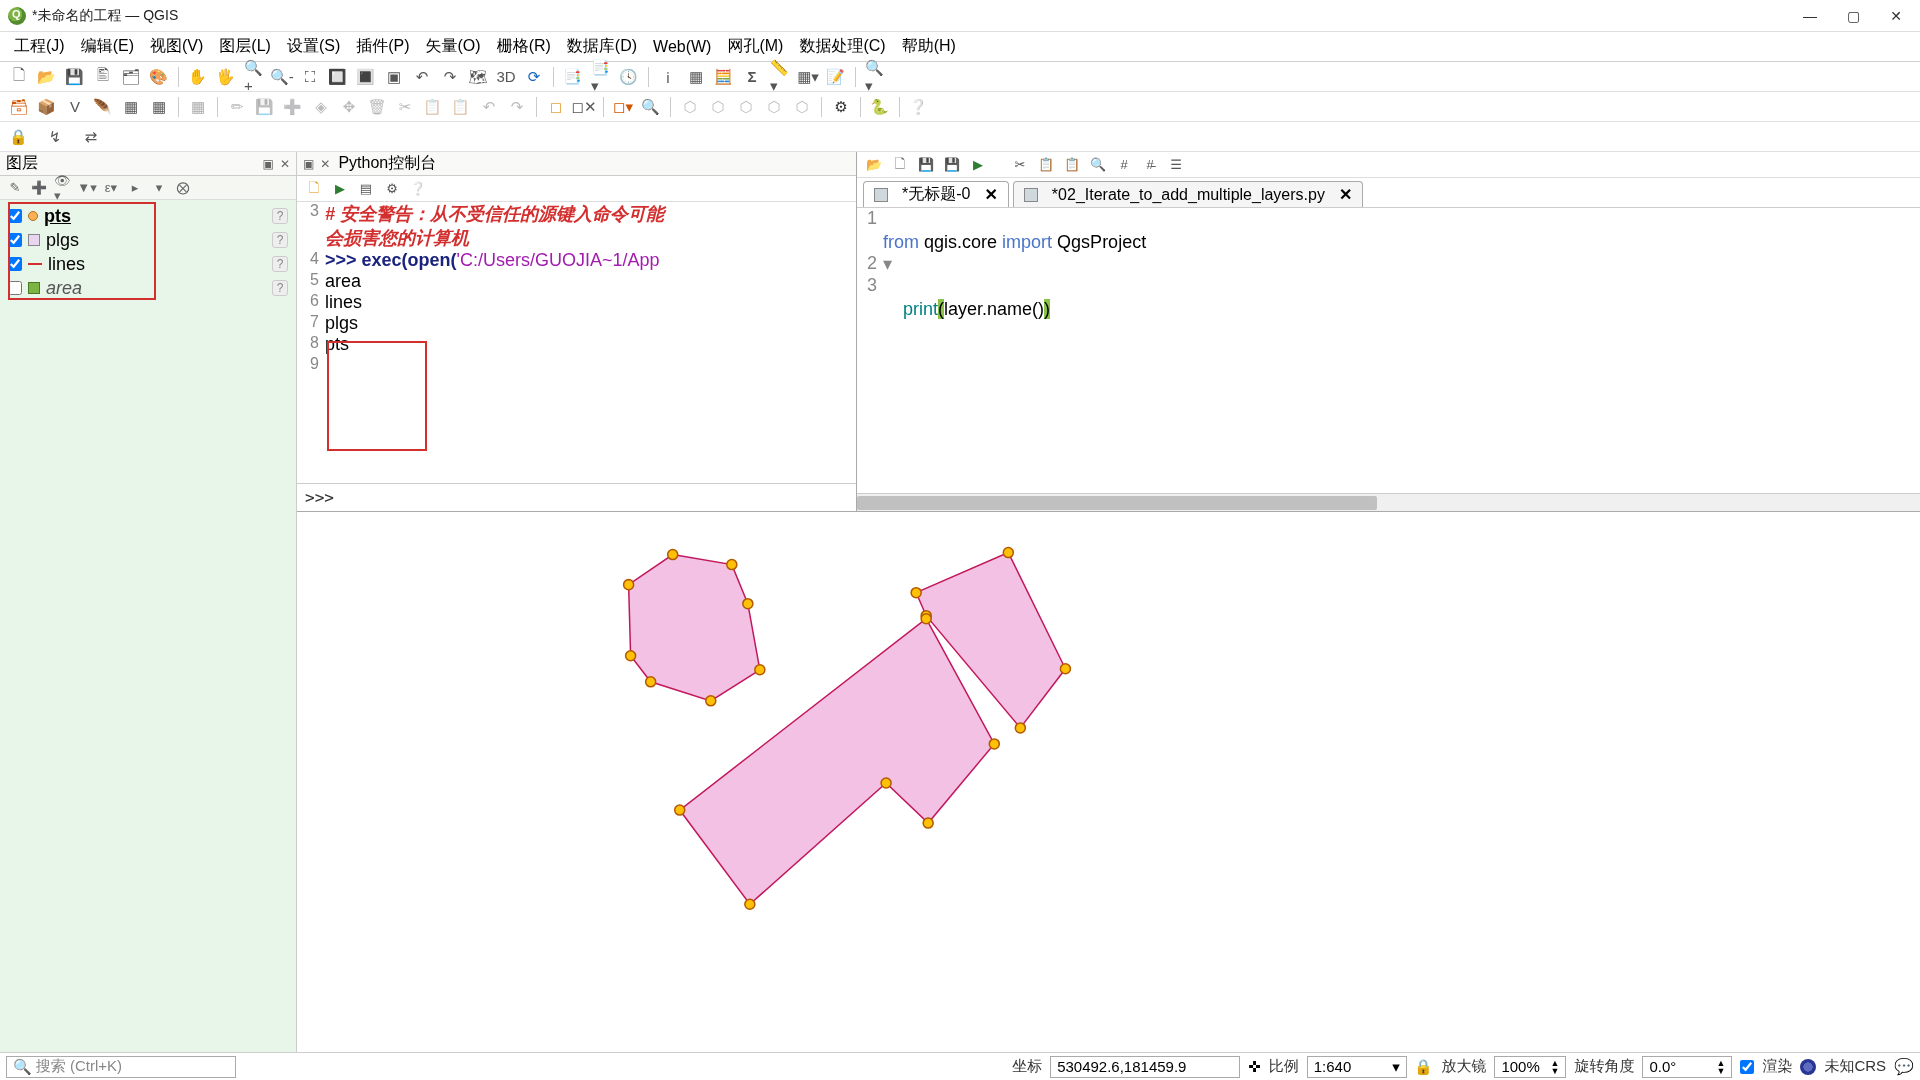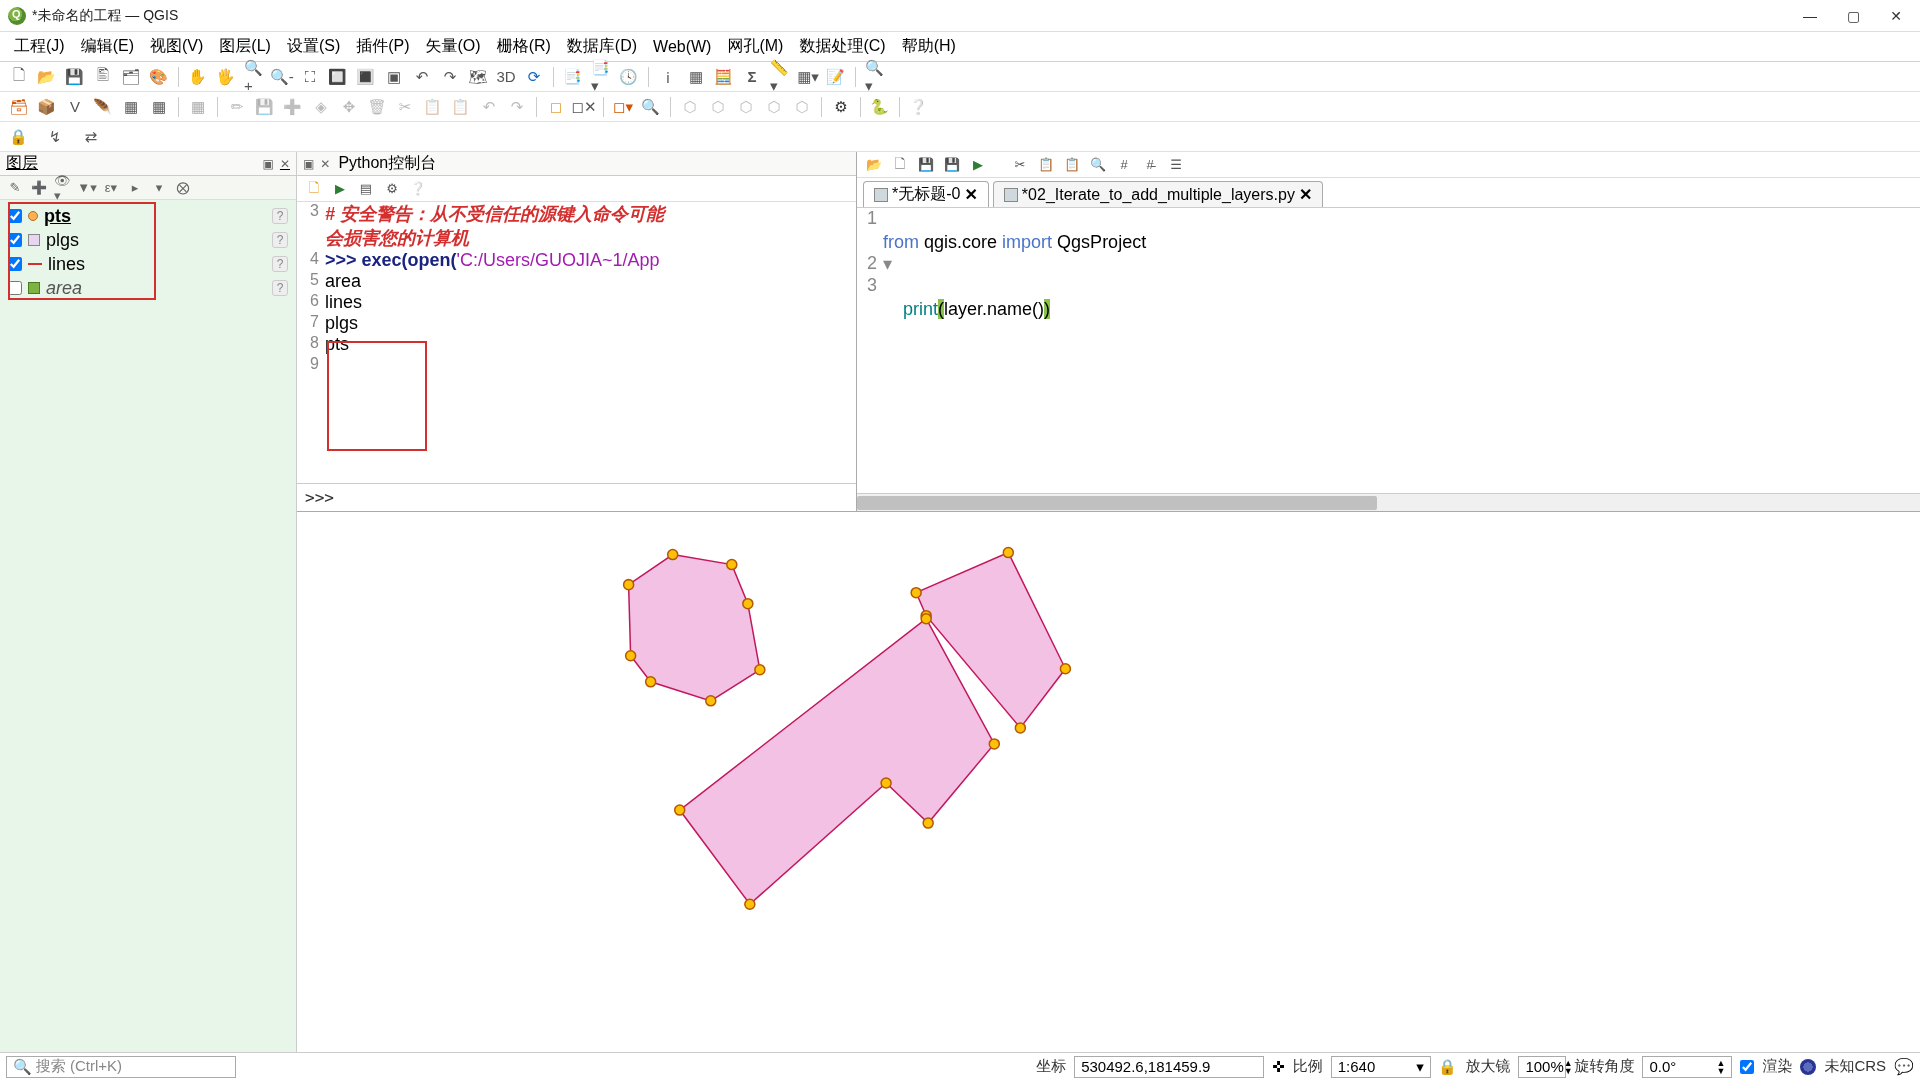--- a/index.html
+++ b/index.html
@@ -22,21 +22,21 @@
 .toolbar .tb-icon { width: 22px; height: 22px; display: flex; align-items: center; justify-content: center; font-size: 15px; color: #555; border: 1px solid transparent; border-radius: 2px; }
 .toolbar .tb-icon.disabled { opacity: 0.4; }
 .toolbar .sep { width: 1px; height: 20px; background: #ccc; margin: 0 2px; }
 
 
 .body { display: flex; height: calc(100% - 32px - 30px - 90px - 28px); }
 .left-side { width: 297px; background: #e8f5e9; border-right: 1px solid #ccc; display: flex; flex-direction: column; }
 .right-side { flex: 1; display: flex; flex-direction: column; }
 
 
-.panel-title { height: 24px; background: #f9f9f7; border-bottom: 1px solid #ccc; display: flex; align-items: center; padding: 0 6px; font-size: 16px; text-decoration: underline; }
+.panel-title { height: 24px; background: #f9f9f7; border-bottom: 1px solid #ccc; display: flex; align-items: center; padding: 0 6px; font-size: 16px; }
 .panel-title .pin-icons { margin-left: auto; display: flex; gap: 6px; font-size: 12px; color: #666; }
 .panel-mini-toolbar { height: 24px; display: flex; align-items: center; gap: 6px; padding: 0 6px; background: #f5f8f2; border-bottom: 1px solid #ddd; }
 .panel-mini-toolbar .mini-icon { width: 18px; height: 18px; font-size: 13px; color: #666; display: flex; align-items: center; justify-content: center; }
 
 .layer-list { padding: 4px 4px; position: relative; }
 .layer-list .highlight-box { position: absolute; border: 2px solid #d32f2f; left: 8px; top: 2px; width: 148px; height: 98px; pointer-events: none; }
 .layer-row { display: flex; align-items: center; gap: 6px; height: 24px; padding: 0 4px; font-family: Consolas, monospace; font-size: 18px; }
 .layer-row input[type=checkbox] { width: 14px; height: 14px; }
 .layer-row .sym { width: 14px; height: 14px; display: flex; align-items: center; justify-content: center; }
 .layer-row .sym.point { width: 10px; height: 10px; border-radius: 50%; background: #ffb054; border: 1px solid #b07020; }
@@ -67,21 +67,21 @@
 .red-italic { color: #d32f2f; font-style: italic; font-weight: bold; }
 .navy-bold { color: #1a237e; font-weight: bold; }
 .green-str { color: #a21caf; }
 .out-box { position: absolute; border: 2px solid #d32f2f; left: 30px; top: 139px; width: 100px; height: 110px; pointer-events: none; }
 
 .console-input { height: 28px; border-top: 1px solid #ccc; background: #fff; display: flex; align-items: center; }
 .console-input .prompt { font-family: Consolas, monospace; font-size: 16px; padding: 0 8px; color: #333; }
 
 
 .editor-tabs { height: 30px; display: flex; align-items: flex-end; background: #fff; border-bottom: 1px solid #ccc; padding-left: 6px; gap: 4px; }
-.editor-tab { height: 26px; border: 1px solid #aaa; border-bottom: none; border-radius: 4px 4px 0 0; padding: 2px 10px; font-size: 16px; display: flex; align-items: center; gap: 4px; background: #f5f5f5; }
+.editor-tab { height: 26px; border: 1px solid #aaa; border-bottom: none; border-radius: 4px 4px 0 0; padding: 2px 10px; font-size: 16px; display: flex; align-items: center; gap: 14px; background: #f5f5f5; }
 .editor-tab.active { background: #fff; }
 .editor-tab .tab-icon { width: 14px; height: 14px; background: #cfd8dc; border: 1px solid #888; }
 .editor-tab .close { font-weight: bold; }
 
 .editor-body { flex: 1; background: #fff; font-family: Consolas, "Courier New", monospace; font-size: 18px; overflow: auto; }
 .editor-body .eline { display: flex; }
 .editor-body .eln { width: 26px; text-align: right; color: #888; padding-right: 6px; }
 .editor-body .ecode { white-space: pre; margin-top: 24px; }
 .kw-blue { color: #4a74c9; }
 .kw-teal { color: #008080; }
@@ -417,21 +417,21 @@
       <span>530492.6,181459.9</span>
     </div>
   <span>✜</span>
   <span class="sb-label">比例</span>
   <div class="sb-field" style="width:100px">
       <span>1:640</span>
       <span style="margin-left:auto">▾</span>
     </div>
   <span>🔒</span>
   <span class="sb-label">放大镜</span>
-  <div class="sb-field" style="width:48px">
+  <div class="sb-field" style="width:72px">
       <span>100%</span>
       <span style="margin-left:auto;font-size:9px;line-height:8px">▲<br>▼</span>
     </div>
   <span class="sb-label">旋转角度</span>
   <div class="sb-field" style="width:90px">
       <span>0.0°</span>
       <span style="margin-left:auto;font-size:9px;line-height:8px">▲<br>▼</span>
     </div>
   <input type="checkbox" checked="" style="">
   <span class="sb-label">渲染</span>

